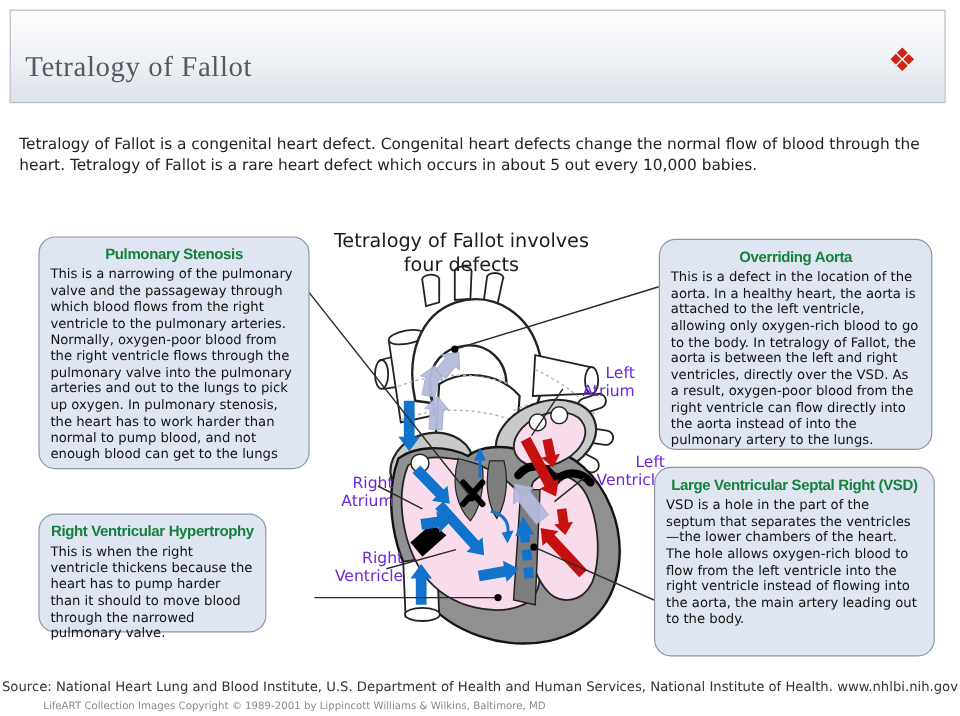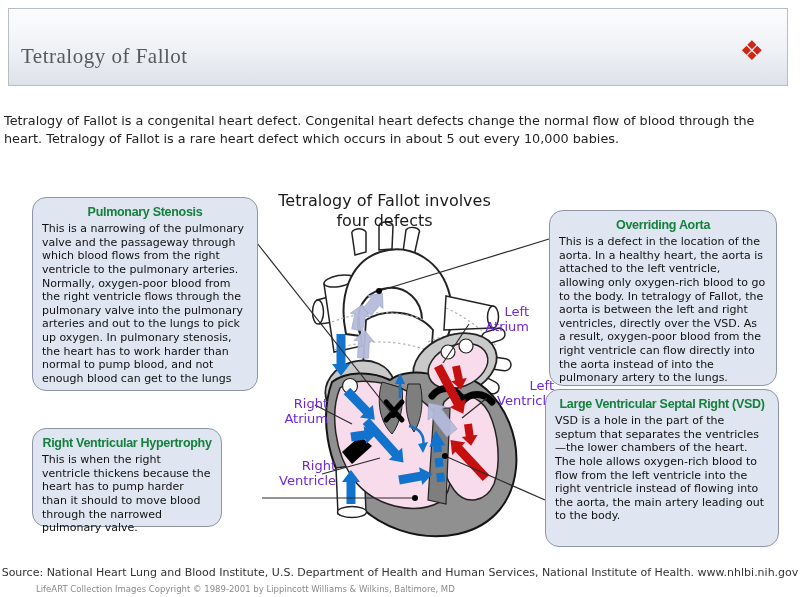--- a/index.html
+++ b/index.html
@@ -9,51 +9,51 @@
   }
   
   .header{
     position:absolute;left:8px;top:8px;width:780px;height:78px;box-sizing:border-box;
     border:1px solid #b6bdc6;
     background:linear-gradient(180deg,#fdfdfe 0%,#eef1f5 55%,#dde2e9 100%);
     display:flex;justify-content:space-between;align-items:center;padding:0 18px 0 12px;
   }
   .page-title{
     font-family:"Liberation Serif","DejaVu Serif",serif;
-    font-size:21px;color:#545a60;letter-spacing:.5px;margin-top:18px;
+    font-size:24px;color:#545a60;letter-spacing:.5px;margin-top:18px;
   }
   .logo{display:flex;align-items:center;margin-top:6px;}
   .logo-diamond{color:#cf2512;font-size:27px;line-height:1;margin-right:5px;}
   .logo-text{font-family:"Liberation Sans",sans-serif;font-weight:bold;font-size:25px;letter-spacing:-.5px;}
   .logo-smart{color:#1c1c1c;}
   .logo-draw{color:#cf3012;}
   
   .intro{
-    position:absolute;left:4px;top:112px;width:780px;
+    position:absolute;left:16px;top:112px;width:780px;
     font-size:12.8px;line-height:1.42;color:#222222;
   }
   
   .diagram-title{
     position:absolute;left:262px;top:191px;width:245px;text-align:center;
     font-size:16px;line-height:1.28;color:#1a1a1a;white-space:pre-line;
   }
   
   .callout{
     position:absolute;box-sizing:border-box;
     background:#dfe5f1;border:1px solid #8e96a5;border-radius:14px;
     padding:7px 9px 6px 9px;
   }
   .callout-title{
     font-family:"Liberation Sans",sans-serif;
     font-weight:bold;font-size:12.5px;letter-spacing:-.3px;
     text-align:center;margin-bottom:2px;line-height:1.2;color:#15803d;
   }
   .callout-body{font-size:11px;line-height:1.24;color:#111;}
   .box-ps{left:32px;top:197px;width:226px;height:194px;}
-  .box-oa{left:549px;top:210px;width:228px;height:176px;}
+  .box-oa{left:549px;top:199px;width:228px;height:176px;}
   .box-rvh{left:32px;top:428px;width:190px;height:99px;}
   .box-vsd{left:545px;top:389px;width:234px;height:158px;}
   
   .heart-label{
     position:absolute;text-align:right;font-size:13px;line-height:1.18;
     color:#6d28d9;white-space:pre-line;
   }
   .lbl-la{left:467px;top:304px;width:62px;}
   .lbl-lv{left:482px;top:378px;width:72px;}
   .lbl-ra{left:262px;top:396px;width:66px;}

